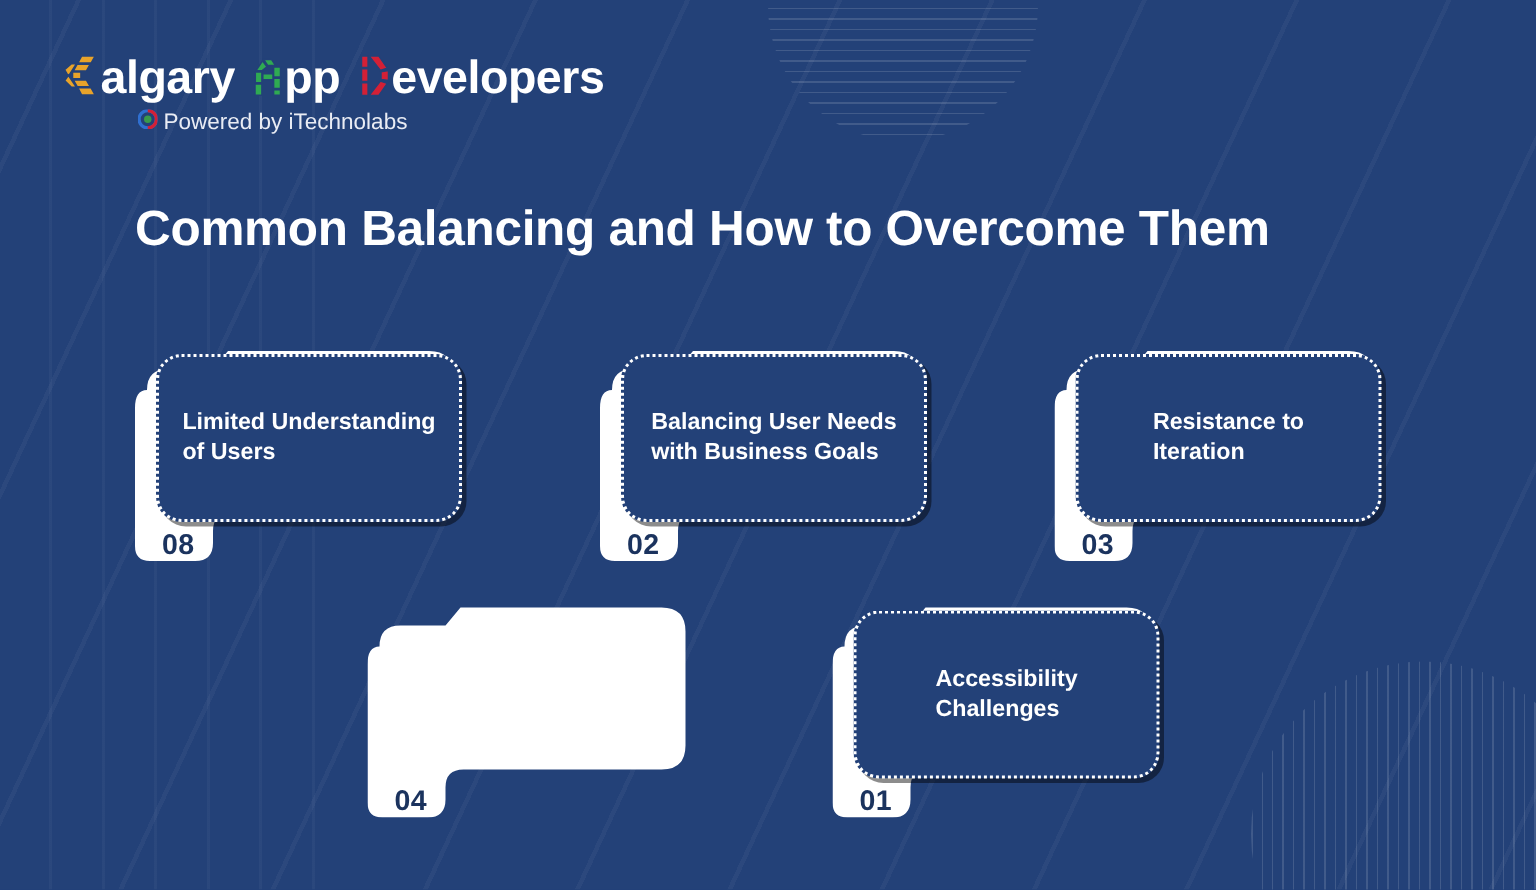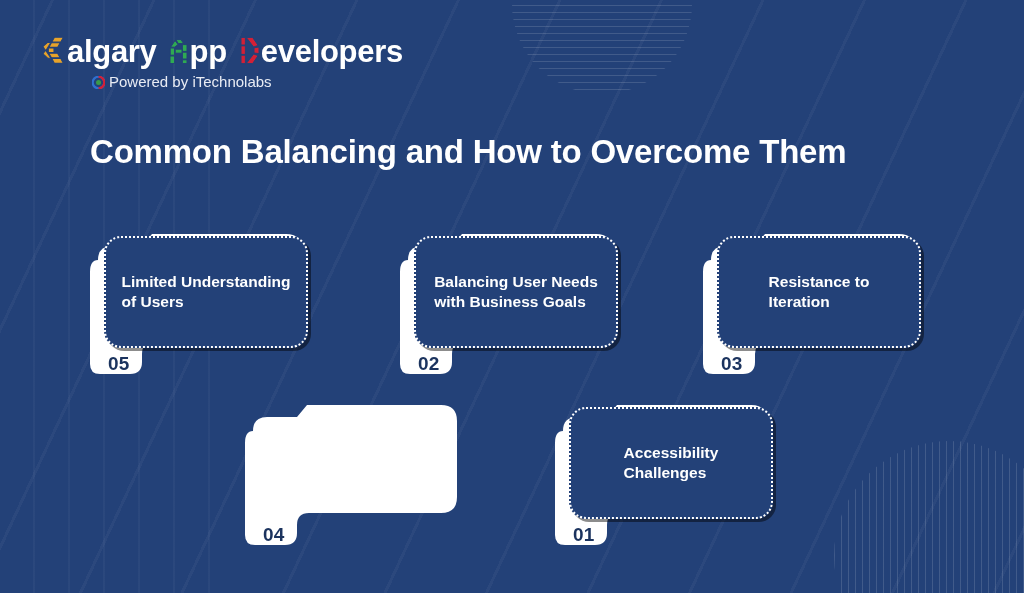--- a/index.html
+++ b/index.html
@@ -73,21 +73,21 @@
     margin-right:1px; vertical-align:middle;
   }
   .hexglyph svg { display:block; }
   .lg-green { color:#2faa52; font-weight:700; }
   .lg-red   { color:#d32036; font-weight:700; }
   .seg-letter { display:inline-block; position:relative; }
 
   .tagline {
     margin-top:6px; margin-left:50px;
     font-size:15px; color:#e9ecf4; font-weight:400;
-    display:flex; align-items:center; gap:4px; white-space:nowrap;
+    display:flex; gap:4px; white-space:nowrap;
   }
   .tagline-dot { display:inline-block; width:13px; height:13px; }
 
   
   .page-title {
     position:absolute; left:90px; top:133px;
     font-size:33px; font-weight:700; color:#ffffff;
     letter-spacing:-0.2px; white-space:nowrap;
   }
 
@@ -200,21 +200,21 @@
       <svg width="232" height="152" viewBox="0 0 232 152">
         <path d="M8,38 Q8,24 22,24 L52,24 L62,12 L196,12 Q212,12 212,28 L212,104
                  Q212,120 196,120 L64,120 Q52,120 52,132 L52,140 Q52,152 40,152
                  L10,152 Q0,152 0,142 L0,50 Q0,38 8,38 Z" fill="#ffffff"></path>
       </svg>
     </div>
     <div class="card-inner">
       <div class="card-text">Limited Understanding
 of Users</div>
     </div>
-    <div class="card-num">05</div>
+    <div class="card-num">08</div>
   </div>
 
   <div class="card" style="left:400px; top:222px;">
     <div class="card-shell">
       <svg width="232" height="152" viewBox="0 0 232 152">
         <path d="M8,38 Q8,24 22,24 L52,24 L62,12 L196,12 Q212,12 212,28 L212,104
                  Q212,120 196,120 L64,120 Q52,120 52,132 L52,140 Q52,152 40,152
                  L10,152 Q0,152 0,142 L0,50 Q0,38 8,38 Z" fill="#ffffff"></path>
       </svg>
     </div>

